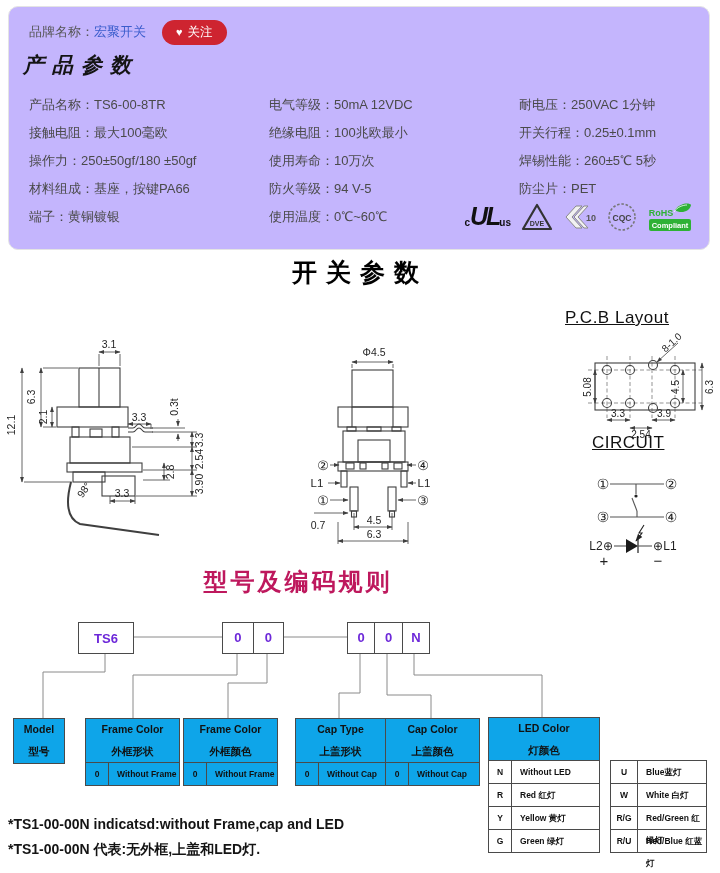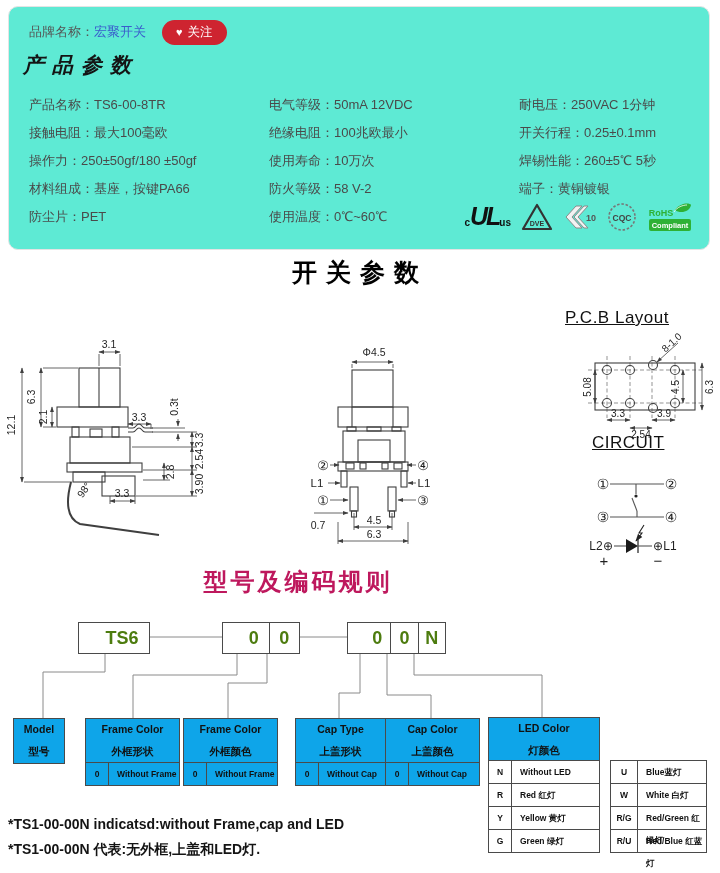--- a/index.html
+++ b/index.html
@@ -1,20 +1,20 @@
 <!DOCTYPE html>
 <html><head>
 <meta charset="utf-8">
 <style>
   html,body{margin:0;padding:0;}
   body{width:720px;height:873px;position:relative;background:#fff;
        font-family:"Liberation Sans",sans-serif;color:#333;overflow:hidden;}
   
   .card{position:absolute;left:8px;top:6px;width:700px;height:242px;
-        background:#5eead4;border:1px solid #e4e4e4;border-radius:10px;}
+        background:#c4b5fd;border:1px solid #e4e4e4;border-radius:10px;}
   .brand-row{position:absolute;left:20px;top:13px;height:24px;display:flex;align-items:center;font-size:13px;}
   .brand-label{color:#555;}
   .brand-link{color:#3a5ccc;cursor:pointer;}
   .follow-btn{display:inline-flex;align-items:center;gap:5px;margin-left:16px;
       background:#ce2430;color:#fff;border:none;border-radius:13px;
       padding:4px 14px;font-size:12.5px;cursor:pointer;font-family:"Liberation Sans",sans-serif;}
   .follow-heart{font-size:11px;line-height:1;}
   .pp-title{position:absolute;left:14px;top:44px;font-family:"DejaVu Serif",serif;
       font-style:italic;font-weight:bold;font-size:21px;letter-spacing:8px;color:#141414;}
   .params{position:absolute;left:20px;top:84px;width:668px;display:grid;
@@ -35,21 +35,21 @@
   svg text{font-family:"Liberation Sans",sans-serif;}
   .draw{position:absolute;}
   .pcb-title,.cir-title{position:absolute;font-size:17px;color:#111;
       text-decoration:underline;letter-spacing:0.5px;}
   .pcb-title{left:565px;top:308px;}
   .cir-title{left:592px;top:433px;}
   
   .coding{position:absolute;left:0;top:610px;width:720px;height:263px;}
   .coding svg.wires{position:absolute;left:0;top:0;}
   .cbox{position:absolute;top:12px;height:30px;border:1px solid #4a4a4a;background:#fff;
-      display:flex;font-weight:bold;font-size:18px;color:#4d7c0f;padding-left:16px;}
+      display:flex;font-weight:bold;font-size:13px;color:#6d28d9;}
   .cbox .cell{flex:1;text-align:center;line-height:30px;border-left:1px solid #4a4a4a;}
   .cbox .cell:first-child{border-left:none;}
   .cbox.single{justify-content:center;align-items:center;}
   .tbl{position:absolute;top:108px;border:1px solid #4a4a4a;background:#0ea5e9;color:#111;}
   .tbl-head{height:43px;display:flex;flex-direction:column;justify-content:center;
       text-align:center;font-weight:bold;}
   .tbl-head .en{font-size:10.5px;}
   .tbl-head .cn{font-size:10.5px;margin-top:10px;}
   .tbl-row{display:flex;border-top:1px solid #4a4a4a;height:22px;align-items:stretch;}
   .tbl-row .code{width:22px;border-right:1px solid #4a4a4a;text-align:center;
@@ -78,23 +78,23 @@
     <div class="p-cell"><span>产品名称：</span><span>TS6-00-8TR</span></div>
     <div class="p-cell"><span>电气等级：</span><span>50mA  12VDC</span></div>
     <div class="p-cell"><span>耐电压：</span><span>250VAC  1分钟</span></div>
     <div class="p-cell"><span>接触电阻：</span><span>最大100毫欧</span></div>
     <div class="p-cell"><span>绝缘电阻：</span><span>100兆欧最小</span></div>
     <div class="p-cell"><span>开关行程：</span><span>0.25±0.1mm</span></div>
     <div class="p-cell"><span>操作力：</span><span>250±50gf/180 ±50gf</span></div>
     <div class="p-cell"><span>使用寿命：</span><span>10万次</span></div>
     <div class="p-cell"><span>焊锡性能：</span><span>260±5℃  5秒</span></div>
     <div class="p-cell"><span>材料组成：</span><span>基座，按键PA66</span></div>
-    <div class="p-cell"><span>防火等级：</span><span>58 V-2</span></div>
+    <div class="p-cell"><span>防火等级：</span><span>94 V-5</span></div>
+    <div class="p-cell"><span>防尘片：</span><span>PET</span></div>
     <div class="p-cell"><span>端子：</span><span>黄铜镀银</span></div>
-    <div class="p-cell"><span>防尘片：</span><span>PET</span></div>
     <div class="p-cell"><span>使用温度：</span><span>0℃~60℃</span></div>
   </div>
 
   <div class="certs">
     <span class="ic-ul">
       <span class="ul-s">c</span>
         <span class="ul-b">UL</span>
         <span class="ul-s">us</span>
     </span>
     <svg width="32" height="30" viewBox="0 0 32 30">

